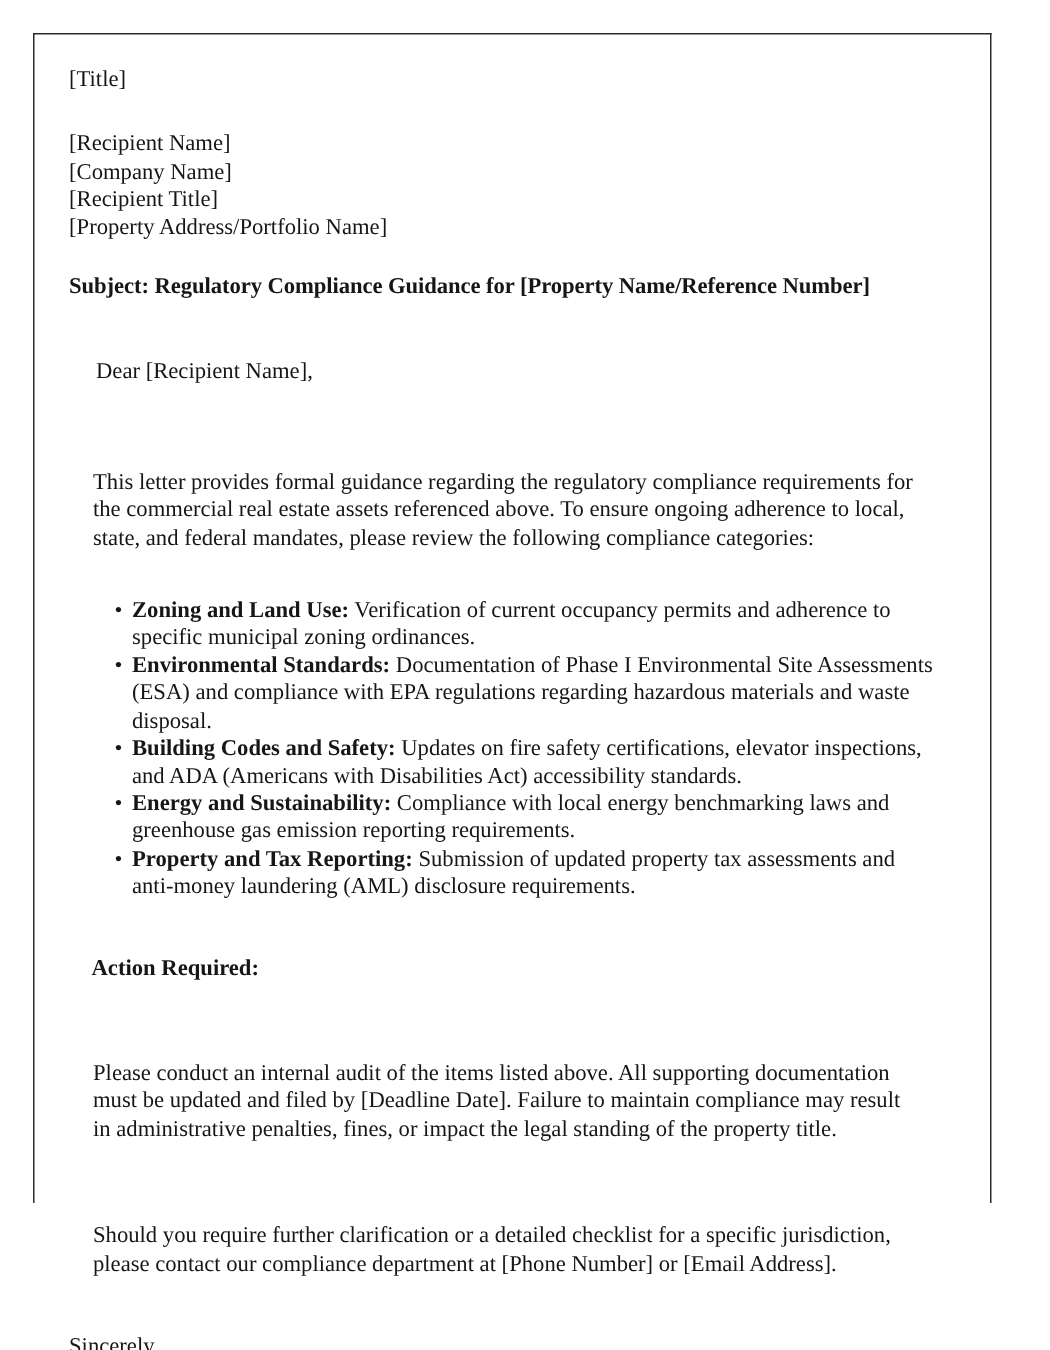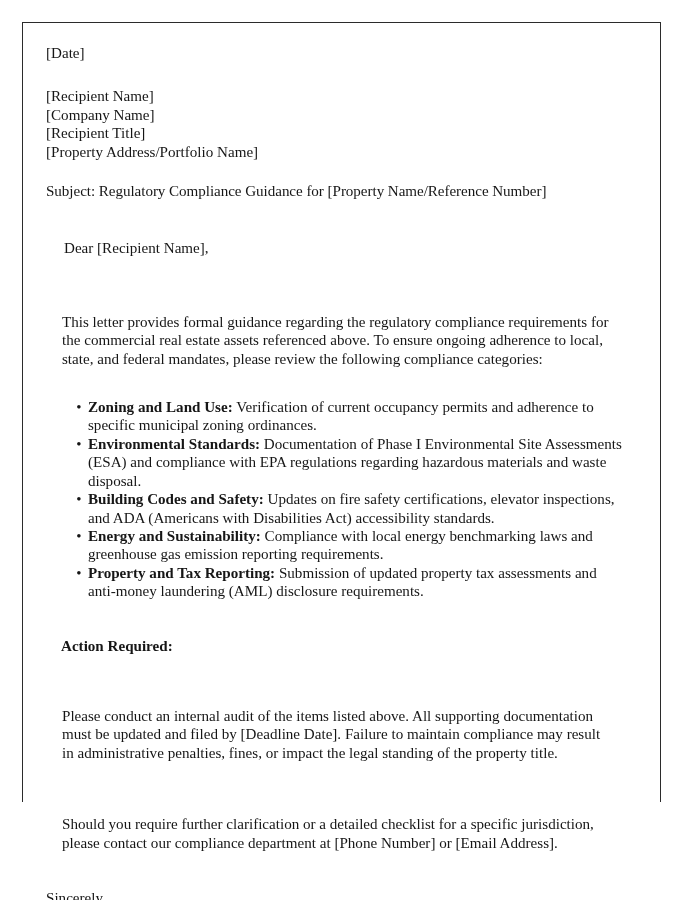--- a/index.html
+++ b/index.html
@@ -48,21 +48,21 @@
   .gap-lg { height: 25px; }
   .gap-md { height: 21px; }
   .gap-sm { height: 14px; }
 
   .para {
     margin: 16px;
     text-align: left;
   }
 
   .subject {
-    font-weight: normal;
+    font-weight: bold;
     margin: 0;
     letter-spacing: -0.05px;
   }
 
   .salutation { margin: 18px; }
 
   .action-head {
     font-weight: bold;
     margin: 15px;
   }
@@ -93,21 +93,21 @@
 
   .sig-line { margin: 0; }
 </style>
 </head>
 <body>
 
 <div class="page-frame"></div>
 
 <div class="letter">
 
-  <div class="line">[Date]</div>
+  <div class="line">[Title]</div>
 
   <div class="gap-lg"></div>
 
   <div>
     <div class="line">[Recipient Name]</div>
     <div class="line">[Company Name]</div>
     <div class="line">[Recipient Title]</div>
     <div class="line">[Property Address/Portfolio Name]</div>
   </div>
 

